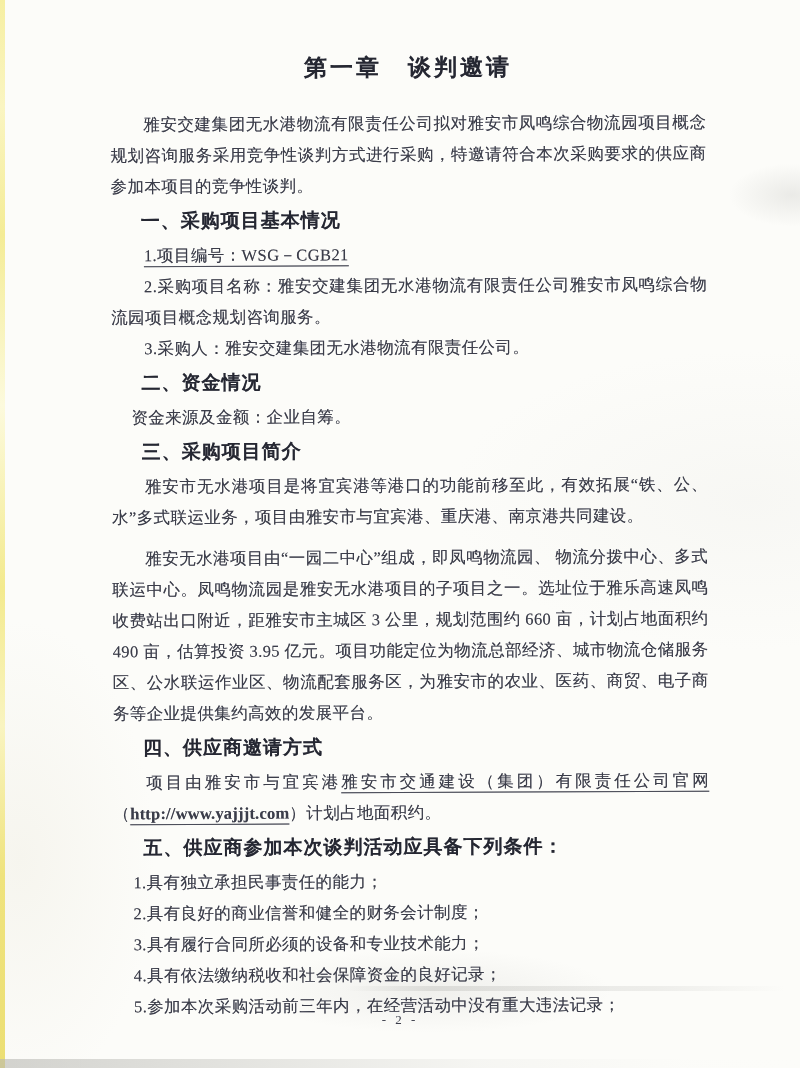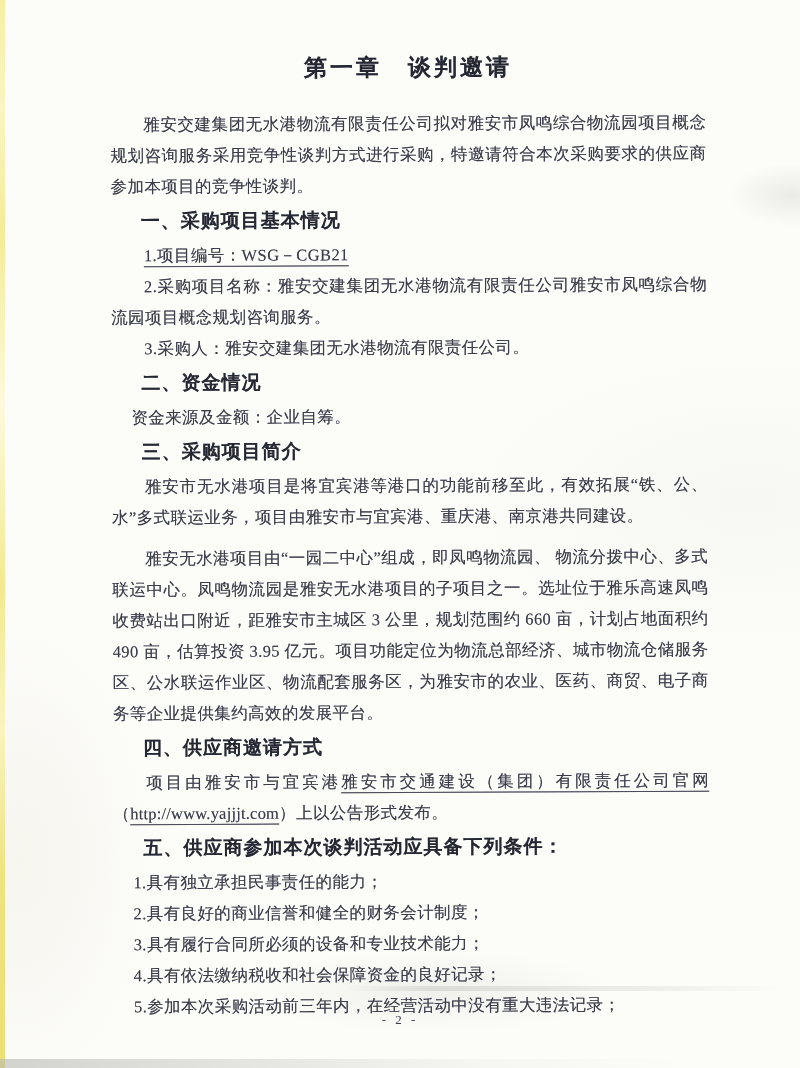--- a/index.html
+++ b/index.html
@@ -67,21 +67,21 @@
   .indent { text-indent: 2em; }
   .indent-sm { text-indent: 1.2em; }
   .gap-top { margin-top: 10px; }
   .intro { margin-top: 22px; }
   .u {
     text-decoration: underline;
     text-decoration-thickness: 1px;
     text-underline-offset: 5px;
     text-decoration-color: #4a4c58;
   }
-  .url-text { letter-spacing: 0.2px; }
+  .url-text { letter-spacing: 0.2px; font-weight: bold; }
   .page-number {
     position: absolute; left: 0; right: 0; top: 1012px;
     text-align: center;
     font-size: 13px;
     letter-spacing: 3px;
     color: #3b3d4a;
   }
 </style>
 </head>
 <body>
@@ -100,21 +100,21 @@
     <p class="indent">3.采购人：雅安交建集团无水港物流有限责任公司。</p>
 
     <h2 class="sec-heading">二、资金情况</h2>
     <p class="indent-sm">资金来源及金额：企业自筹。</p>
 
     <h2 class="sec-heading">三、采购项目简介</h2>
     <p class="indent">雅安市无水港项目是将宜宾港等港口的功能前移至此，有效拓展“铁、公、水”多式联运业务，项目由雅安市与宜宾港、重庆港、南京港共同建设。</p>
     <p class="indent gap-top">雅安无水港项目由“一园二中心”组成，即凤鸣物流园、 物流分拨中心、多式联运中心。凤鸣物流园是雅安无水港项目的子项目之一。选址位于雅乐高速凤鸣收费站出口附近，距雅安市主城区 3 公里，规划范围约 660 亩，计划占地面积约 490 亩，估算投资 3.95 亿元。项目功能定位为物流总部经济、城市物流仓储服务区、公水联运作业区、物流配套服务区，为雅安市的农业、医药、商贸、电子商务等企业提供集约高效的发展平台。</p>
 
     <h2 class="sec-heading">四、供应商邀请方式</h2>
-    <p class="indent"><span>项目由雅安市与宜宾港</span><span class="u">雅安市交通建设（集团）有限责任公司官网</span><span>（</span><span class="u url-text">http://www.yajjjt.com</span><span>）</span><span>上以公告形式发布。</span></p>
+    <p class="indent"><span>项目由雅安市与宜宾港</span><span class="u">雅安市交通建设（集团）有限责任公司官网</span><span>（</span><span class="u url-text">http://www.yajjjt.com</span><span>）</span><span>计划占地面积约。</span></p>
 
     <h2 class="sec-heading">五、供应商参加本次谈判活动应具备下列条件：</h2>
     <div>
       <p class="indent-sm">1.具有独立承担民事责任的能力；</p>
       <p class="indent-sm">2.具有良好的商业信誉和健全的财务会计制度；</p>
       <p class="indent-sm">3.具有履行合同所必须的设备和专业技术能力；</p>
       <p class="indent-sm">4.具有依法缴纳税收和社会保障资金的良好记录；</p>
       <p class="indent-sm">5.参加本次采购活动前三年内，在经营活动中没有重大违法记录；</p>
     </div>
 

